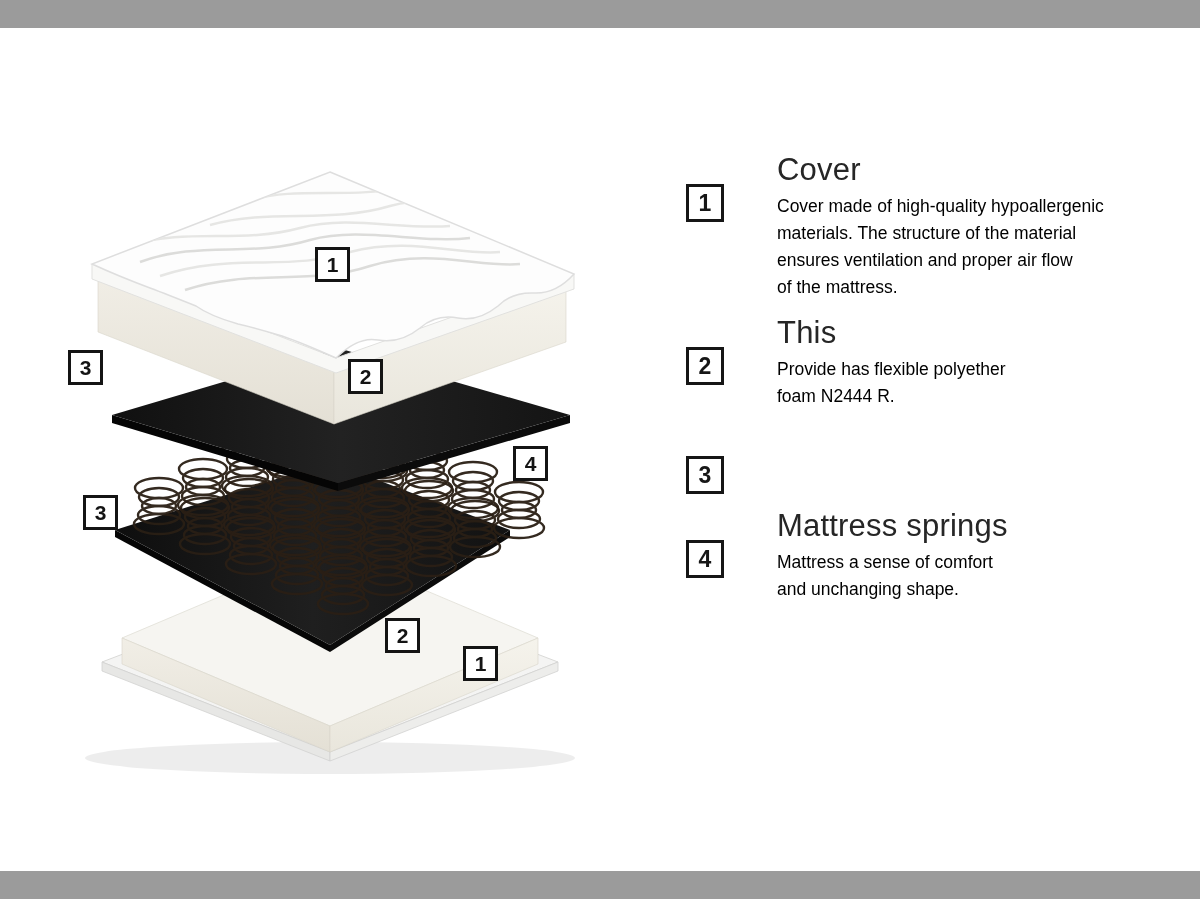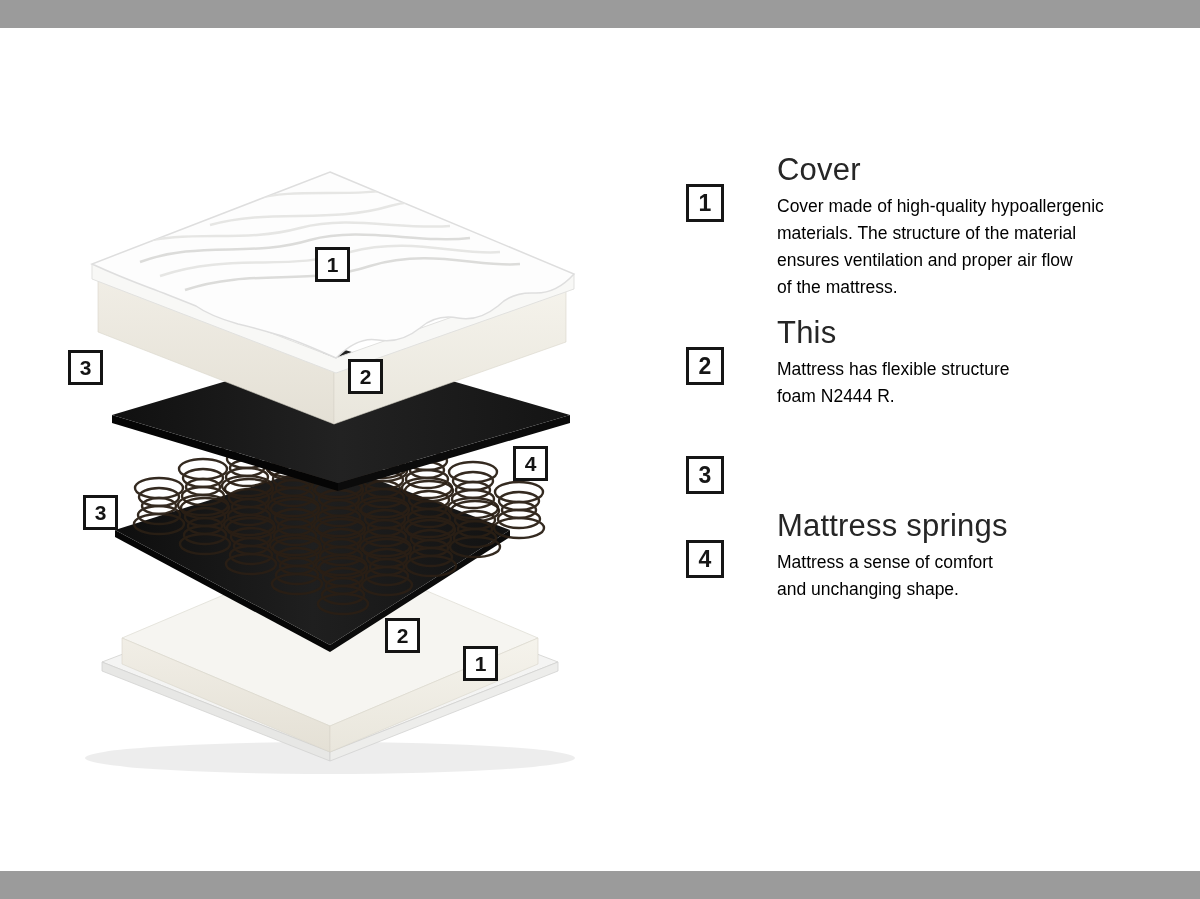--- a/index.html
+++ b/index.html
@@ -189,21 +189,21 @@
 of the mattress.</p>
       </div>
     </div>
 
     <div class="legend-item">
       <div class="num-box">
         <span>2</span>
       </div>
       <div class="legend-text">
         <h2 class="legend-title">This</h2>
-        <p class="legend-desc">Mattress has flexible structure
+        <p class="legend-desc">Provide has flexible polyether
 foam N2444 R.</p>
       </div>
     </div>
 
     <div class="legend-item">
       <div class="num-box">
         <span>3</span>
       </div>
       <div class="legend-text">
       </div>

